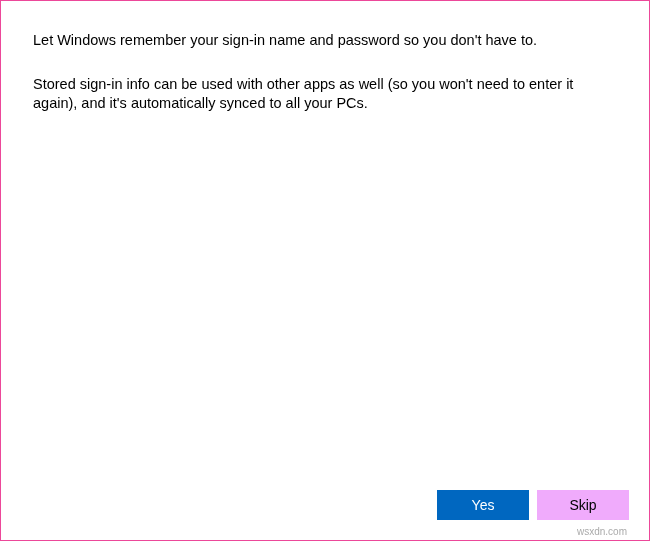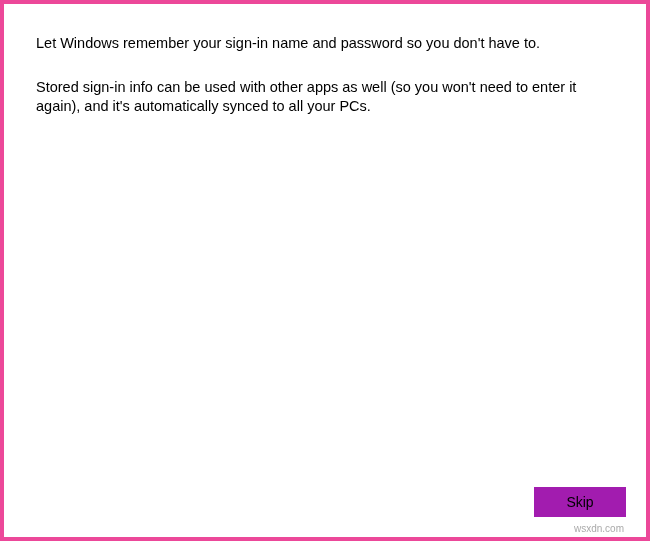--- a/index.html
+++ b/index.html
@@ -10,21 +10,21 @@
     body {
       font-family: "Segoe UI", Tahoma, sans-serif;
       background: #ffffff;
       width: 650px;
       height: 541px;
       overflow: hidden;
     }
     .dialog {
       width: 650px;
       height: 541px;
-      border: 4px solid #ec4899;
+      border: 1px solid #ec4899;
       background: #ffffff;
       position: relative;
       display: flex;
       flex-direction: column;
     }
     .content {
       padding: 30px 32px 0 32px;
       flex: 1;
       font-size: 14.5px;
       color: #000000;
@@ -49,21 +49,21 @@
       cursor: pointer;
       padding: 0 12px;
       line-height: 30px;
       text-align: center;
     }
     .btn-primary {
       background: #0067c0;
       color: #ffffff;
     }
     .btn-secondary {
-      background: #a21caf;
+      background: #f0abfc;
       color: #000000;
     }
     .watermark {
       position: absolute;
       bottom: 3px;
       right: 22px;
       font-size: 10px;
       color: #aaaaaa;
       font-family: Arial, sans-serif;
       pointer-events: none;
@@ -71,16 +71,17 @@
   </style>
 </head>
 <body>
 
 <div class="dialog">
   <div class="content">
     <p>Let Windows remember your sign-in name and password so you don't have to.</p>
     <p>Stored sign-in info can be used with other apps as well (so you won't need to enter it again), and it's automatically synced to all your PCs.</p>
   </div>
   <div class="button-bar">
+    <button class="btn btn-primary">Yes</button>
     <button class="btn btn-secondary">Skip</button>
   </div>
   <div class="watermark">wsxdn.com</div>
 </div>
 
 </body></html>

